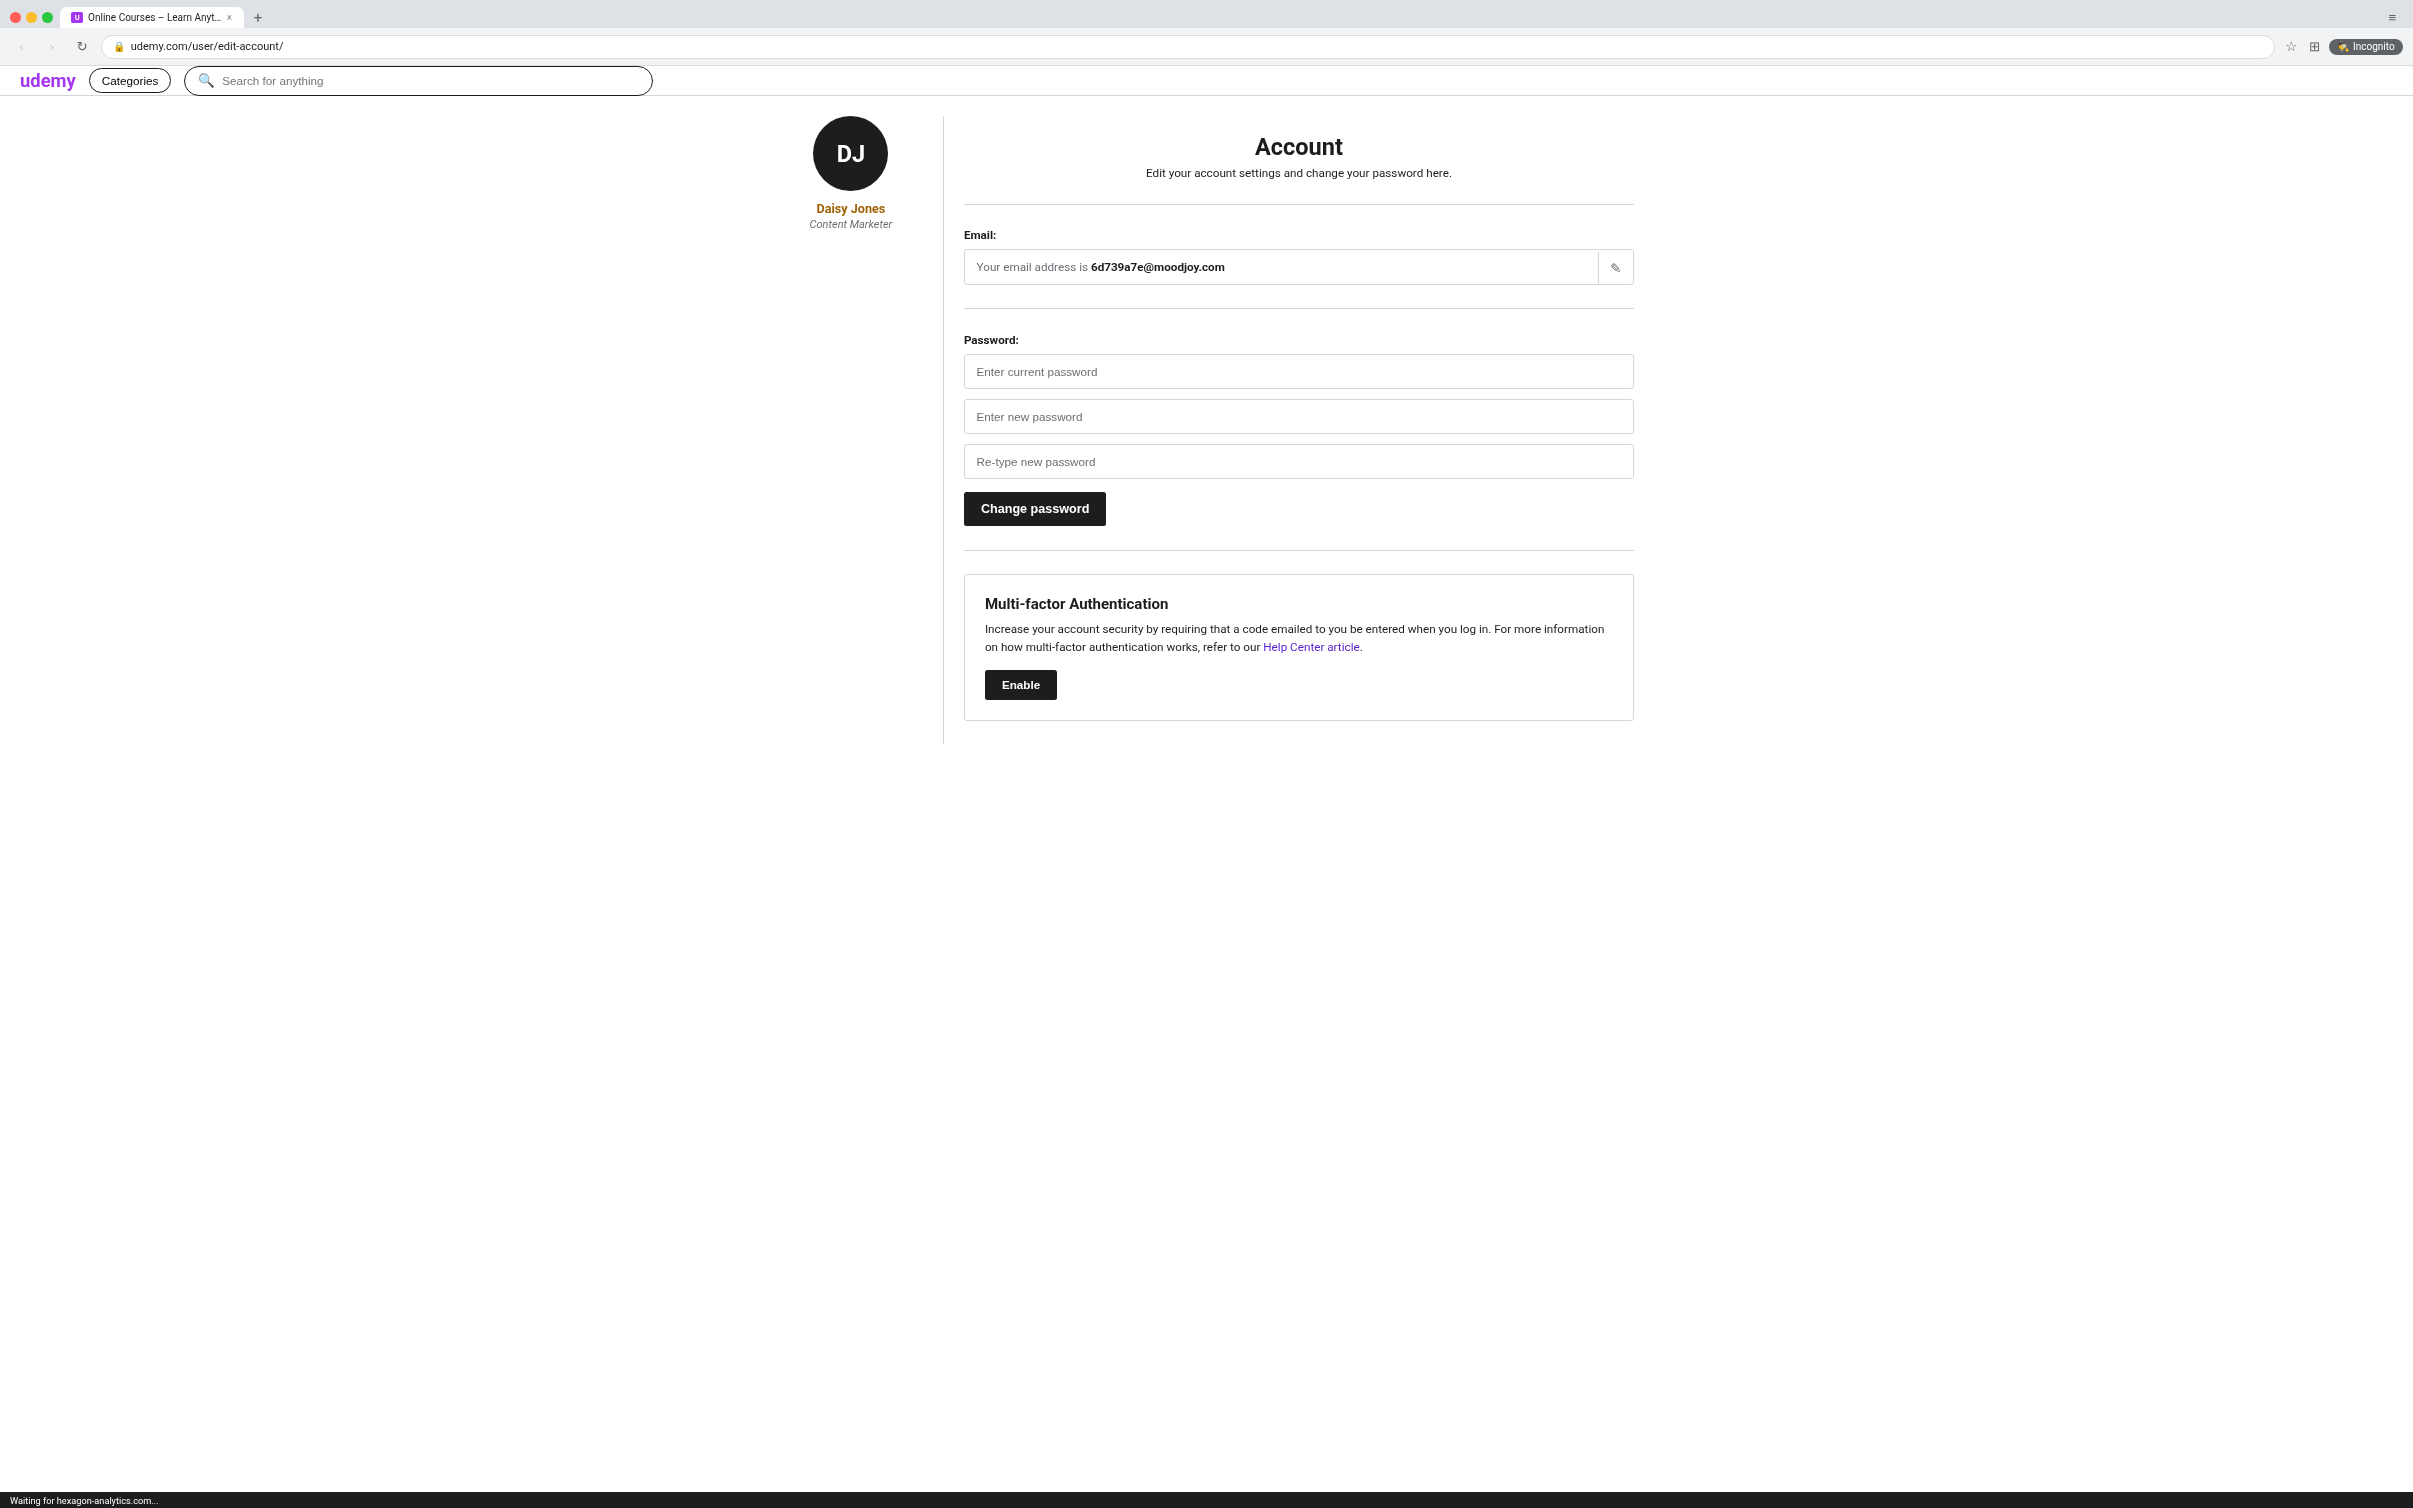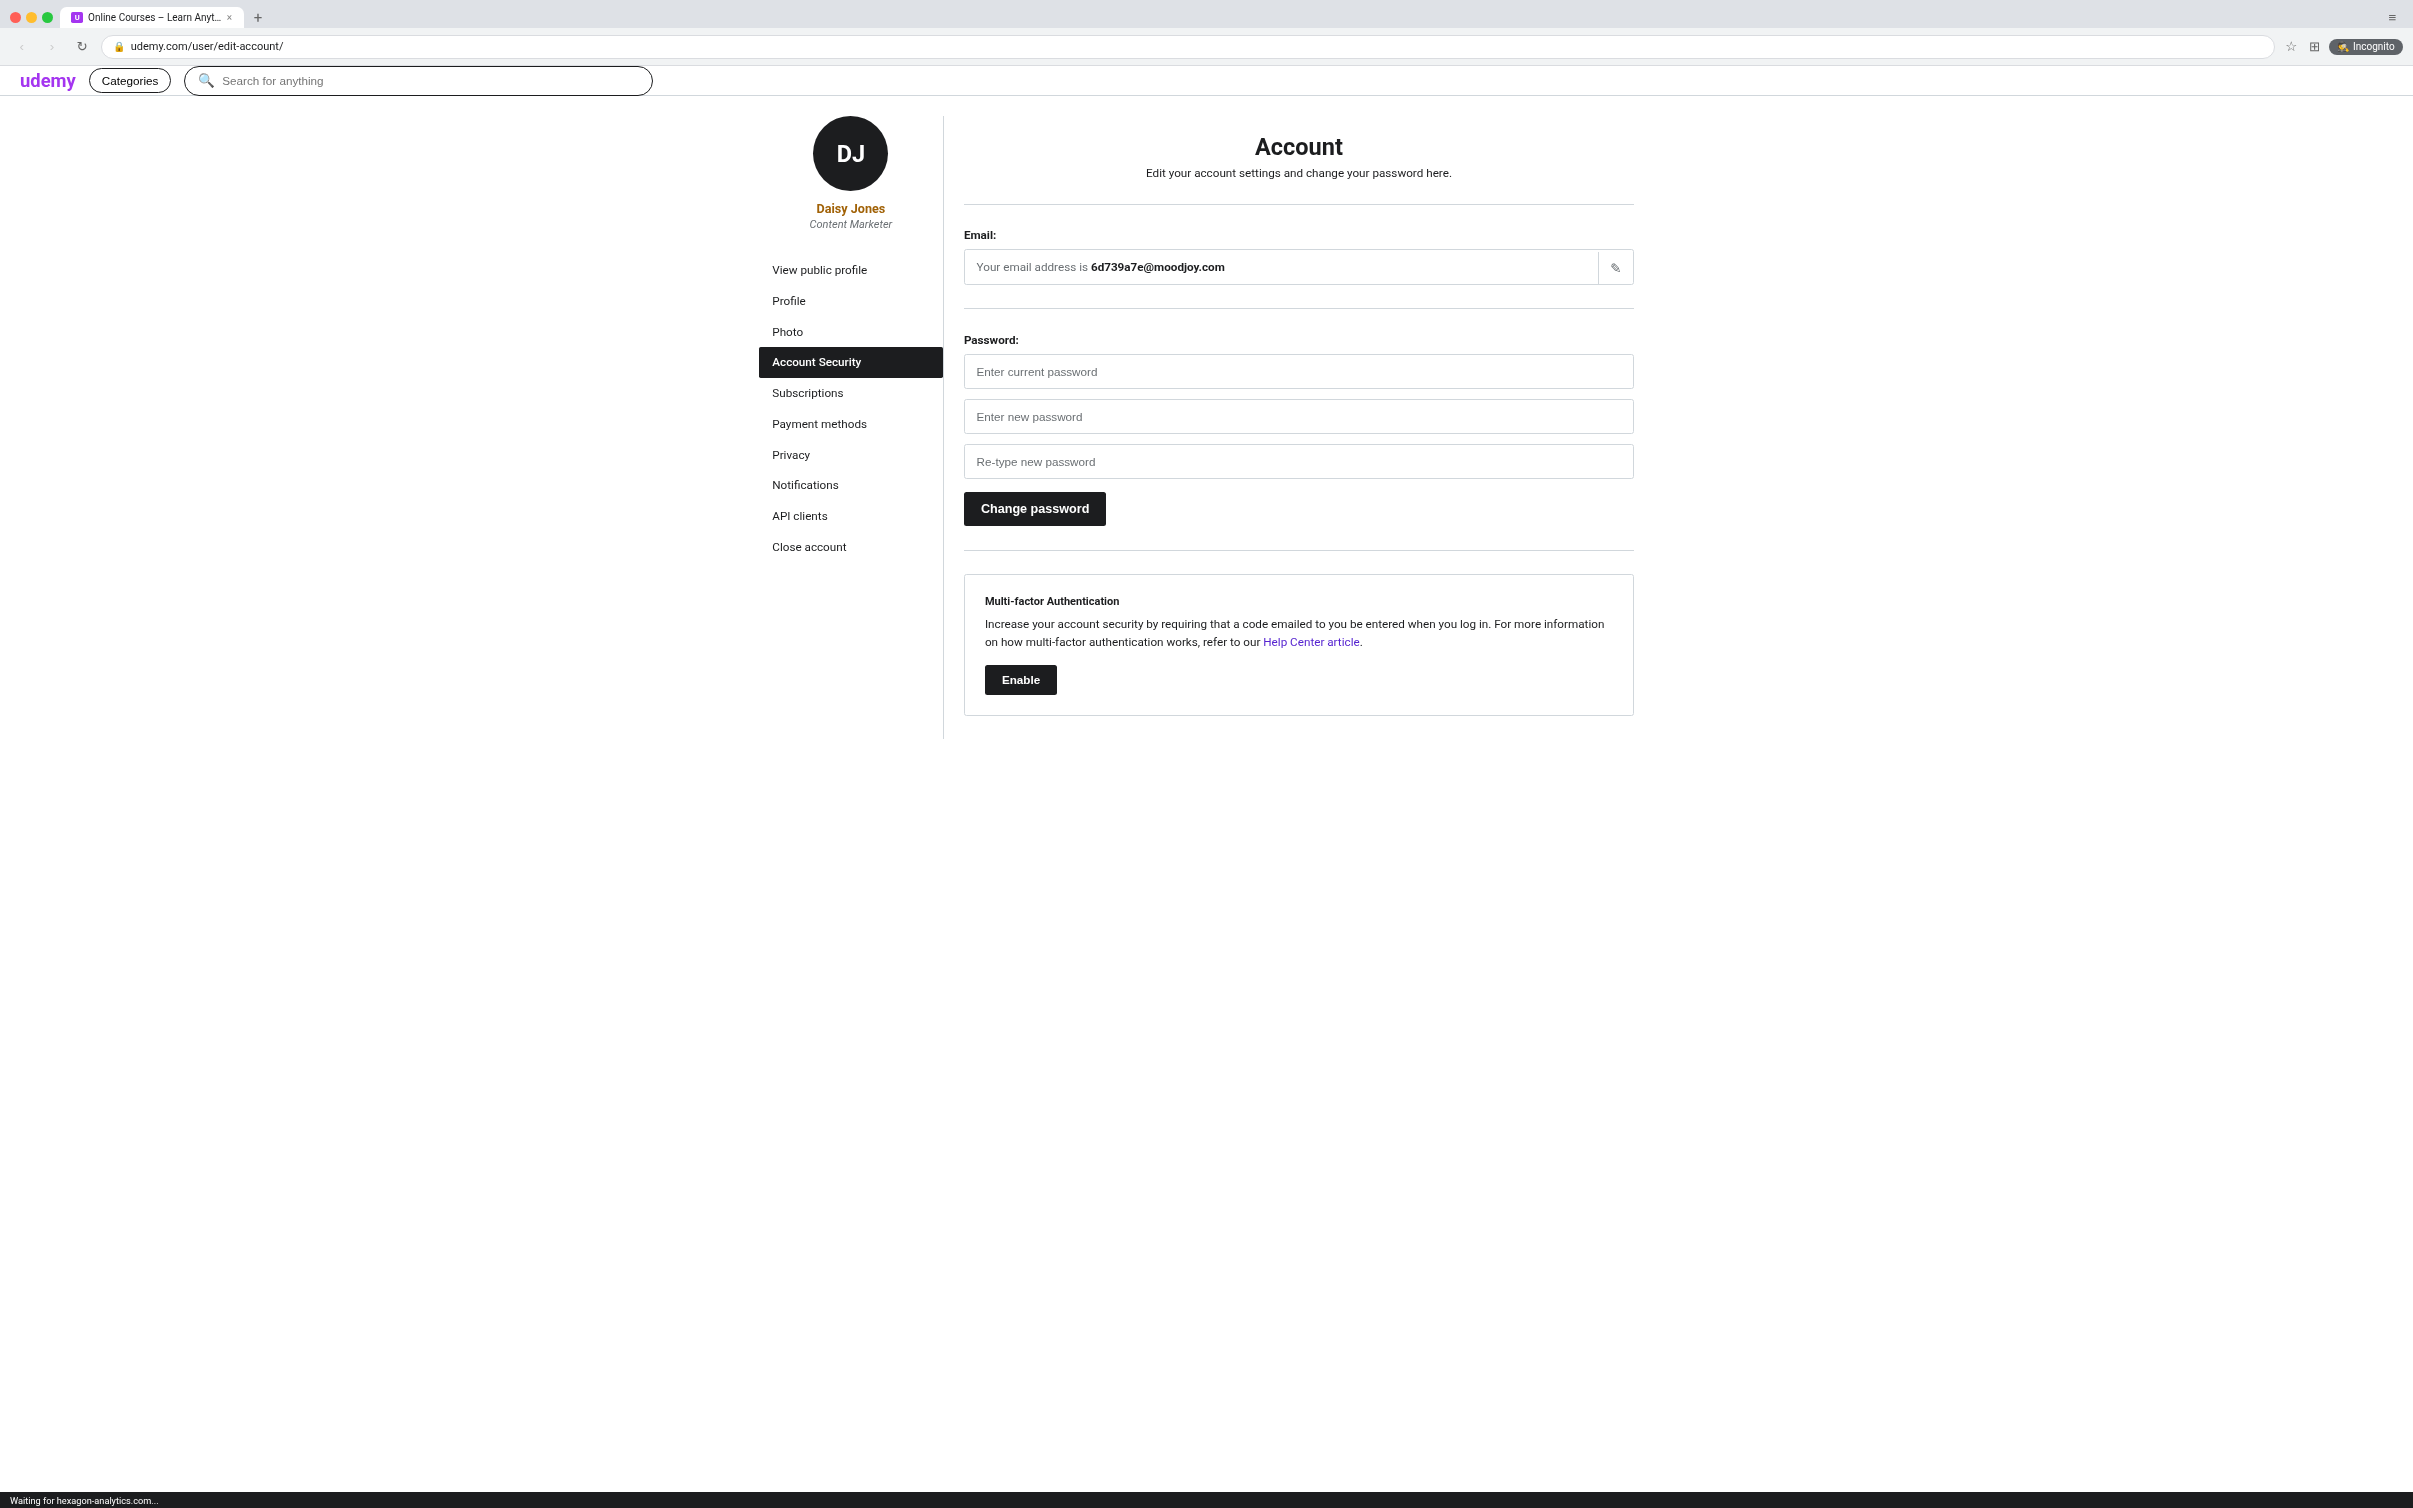--- a/index.html
+++ b/index.html
@@ -72,21 +72,21 @@
 
     
     .password-section { padding: 23.5px 0; border-bottom: 0.8px solid #d1d7dc; }
     .password-input { width: 100%; padding: 10px 11.7px; border: 0.8px solid #d1d7dc; border-radius: 2.5px; font-size: 11.7px; color: #1c1d1f; margin-bottom: 10px; outline: none; }
     .password-input::placeholder { color: #6a6f73; }
     .change-password-btn { background: #1c1d1f; color: #fff; border: none; padding: 10px 17px; font-size: 12.6px; font-weight: 700; border-radius: 2.5px; cursor: pointer; margin-top: 3.4px; }
 
     
     .mfa-section { padding: 23.5px 0; }
     .mfa-box { border: 0.8px solid #d1d7dc; border-radius: 2.5px; padding: 20px; }
-    .mfa-title { font-size: 11px; font-weight: 700; color: #1c1d1f; margin-bottom: 8.4px; }
+    .mfa-title { font-size: 15px; font-weight: 700; color: #1c1d1f; margin-bottom: 8.4px; }
     .mfa-desc { font-size: 11.7px; color: #1c1d1f; line-height: 1.5; }
     .mfa-link { color: #5624d0; text-decoration: none; }
     .enable-btn { background: #1c1d1f; color: #fff; border: none; padding: 8.4px 17px; font-size: 11.7px; font-weight: 700; border-radius: 2.5px; cursor: pointer; margin-top: 13.4px; display: block; }
 
     
     .status-bar { position: fixed; bottom: 0; left: 0; right: 0; background: #1c1d1f; color: #fff; font-size: 9.2px; padding: 2.5px 10px; }
   </style>
 </head>
 <body>
 
@@ -140,32 +140,20 @@
   </div>
 
   <div class="main-layout">
 
     <div class="sidebar">
       <div class="avatar-section">
         <div class="avatar-circle">DJ</div>
         <div class="user-name">Daisy Jones</div>
         <div class="user-title">Content Marketer</div>
       </div>
-      <nav class="sidebar-nav">
-        <a class="sidebar-item">View public profile</a>
-        <a class="sidebar-item">Profile</a>
-        <a class="sidebar-item">Photo</a>
-        <a class="sidebar-item active">Account Security</a>
-        <a class="sidebar-item">Subscriptions</a>
-        <a class="sidebar-item">Payment methods</a>
-        <a class="sidebar-item">Privacy</a>
-        <a class="sidebar-item">Notifications</a>
-        <a class="sidebar-item">API clients</a>
-        <a class="sidebar-item">Close account</a>
-      </nav>
     </div>
 
     <div class="main-content">
       <div class="account-header">
         <h1 class="account-title">Account</h1>
         <p class="account-subtitle">Edit your account settings and change your password here.</p>
       </div>
 
       <div class="section">
         <div class="field-label">Email:</div>

